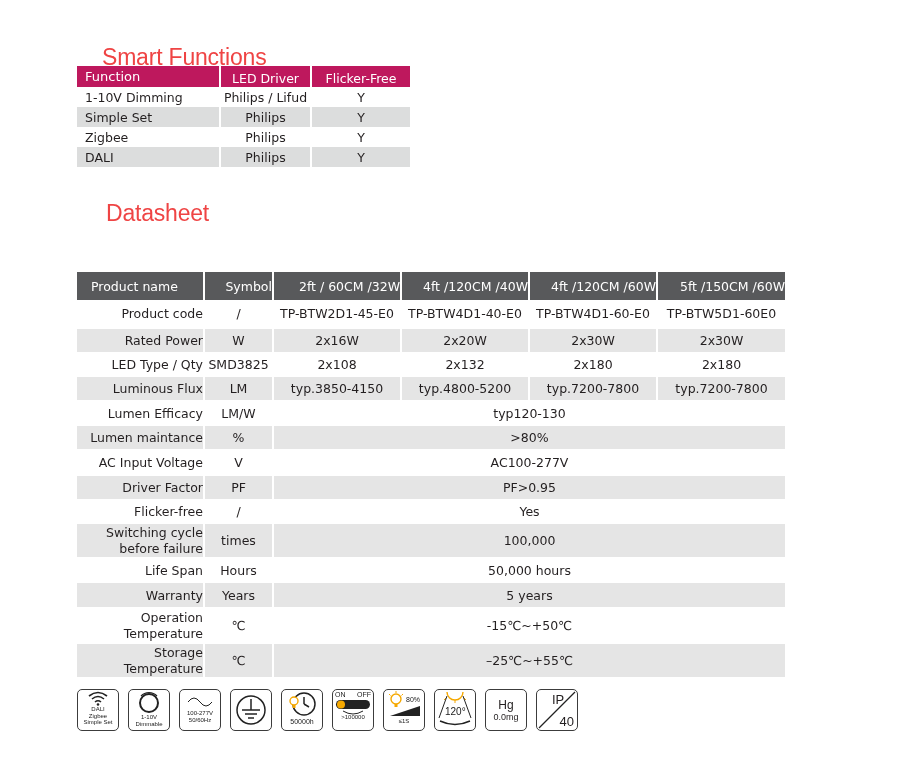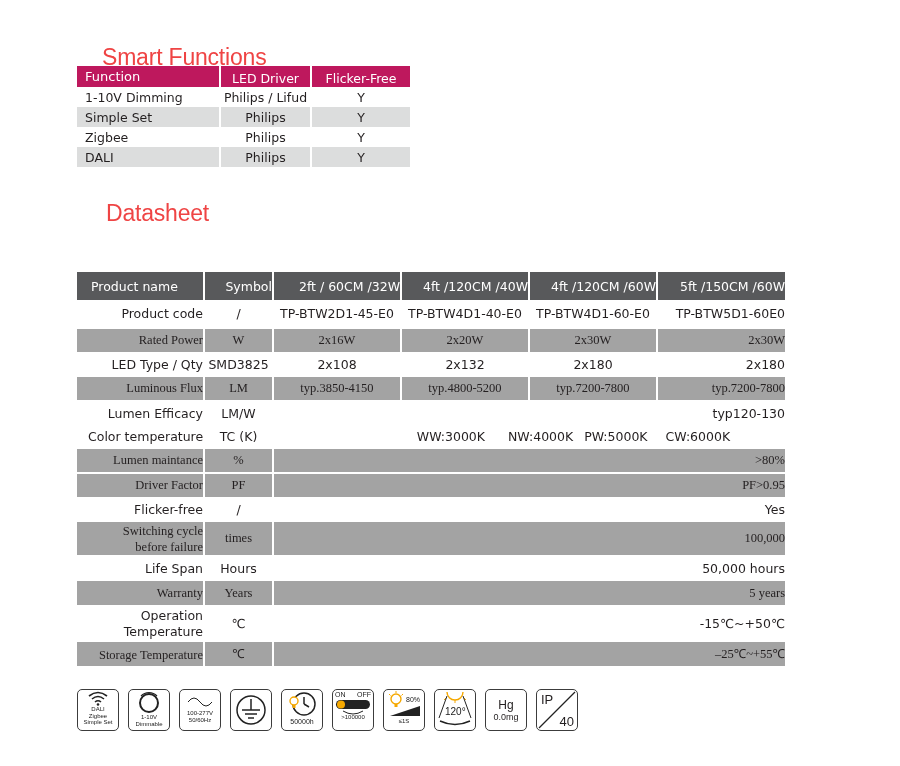--- a/index.html
+++ b/index.html
@@ -24,24 +24,24 @@
     #smart td.c0 { text-align: left; padding-left: 8px; }
     #smart tr.alt td { background: #dcdddd; }
 
     
     #datasheet { left: 77px; top: 232px; width: 708px; font-size: 12.5px; margin-top: 40px; }
     #datasheet th { background: #58595b; color: #ffffff; height: 28px; font-size: 12.5px;
                     border-right: 2px solid #ffffff; text-align: right; }
     #datasheet th:last-child { border-right: none; }
     #datasheet th.c0 { text-align: left; padding-left: 14px; }
     #datasheet td { text-align: center; border-right: 2px solid #ffffff; border-top: 2px solid #ffffff; line-height: 13px; }
-    #datasheet td:last-child { border-right: none; text-align: right; }
+    #datasheet td:last-child { border-right: none; }
     #datasheet td.c0 { text-align: right; padding-left: 11px; }
     #datasheet td.two-line { white-space: normal; line-height: 16px; padding-top: 1px; }
-    #datasheet tr.alt td { background: #a3a3a3; font-family: Liberation Serif, serif; }
+    #datasheet tr.alt td { background: #e5e5e5; }
     .ct-wrap { display: inline-block; padding-left: 48px; }
     .ct-wrap span { display: inline-block; }
 
     
     #icons { position: absolute; left: 77px; top: 689px; display: flex; gap: 9px; }
     .icon-box { width: 42px; height: 42px; border: 1.5px solid #3c3c3c; border-radius: 5px;
                 box-sizing: border-box; position: relative; display: flex; flex-direction: column;
                 align-items: center; justify-content: flex-start; overflow: hidden; background: #fff; }
     .icon-box svg { display: block; }
     .icon-cap { font-family: "Liberation Sans", sans-serif; font-size: 6px; line-height: 6.5px; text-align: center; color: #222; }
@@ -148,39 +148,32 @@
       <td>typ.7200-7800</td>
     </tr>
 
     <tr style="height:24px">
       <td class="c0">Lumen Efficacy</td>
       <td>LM/W</td>
       <td colspan="4">typ120-130</td>
     </tr>
 
 
-    <tr style="height:23px">
-      <td class="c0">Color temperature</td>
-      <td>TC (K)</td>
-      <td colspan="4" style="text-align:left;">
-        <span class="ct-wrap">
-          <span style="width:88px;text-align:right;margin-left:75px">WW:3000K</span>
-          <span style="margin-left:19px">NW:4000K</span>
-          <span style="margin-left:7px">PW:5000K</span>
-          <span style="margin-left:14px">CW:6000K</span>
-        </span>
-      </td>
-    </tr>
 
     <tr class="alt" style="height:25px">
       <td class="c0">Lumen maintance</td>
       <td>%</td>
       <td colspan="4">&gt;80%</td>
     </tr>
 
+    <tr style="height:25px">
+      <td class="c0">AC Input Voltage</td>
+      <td>V</td>
+      <td colspan="4">AC100-277V</td>
+    </tr>
 
     <tr class="alt" style="height:25px">
       <td class="c0">Driver Factor</td>
       <td>PF</td>
       <td colspan="4">PF&gt;0.95</td>
     </tr>
 
     <tr style="height:23px">
       <td class="c0">Flicker-free</td>
       <td>/</td>
@@ -312,17 +305,17 @@
 
   <div class="icon-box" style="justify-content:center;">
     <div style="font-family:'Liberation Sans',sans-serif;font-size:12px;line-height:14px;">Hg</div>
     <div style="font-family:'Liberation Sans',sans-serif;font-size:9px;line-height:11px;">0.0mg</div>
   </div>
 
   <div class="icon-box" style="display:block;">
     <svg width="40" height="40" viewBox="0 0 40 40" style="position:absolute;left:0;top:0;">
       <line x1="38" y1="2" x2="2" y2="38" stroke="#222" stroke-width="1.3"></line>
     </svg>
-    <div style="position:absolute;left:4px;top:2px;font-family:'Liberation Sans',sans-serif;font-size:13px;">IP</div>
+    <div style="position:absolute;left:15px;top:2px;font-family:'Liberation Sans',sans-serif;font-size:13px;">IP</div>
     <div style="position:absolute;right:3px;bottom:1px;font-family:'Liberation Sans',sans-serif;font-size:13px;">40</div>
   </div>
 
 </div>
 
 </body></html>

